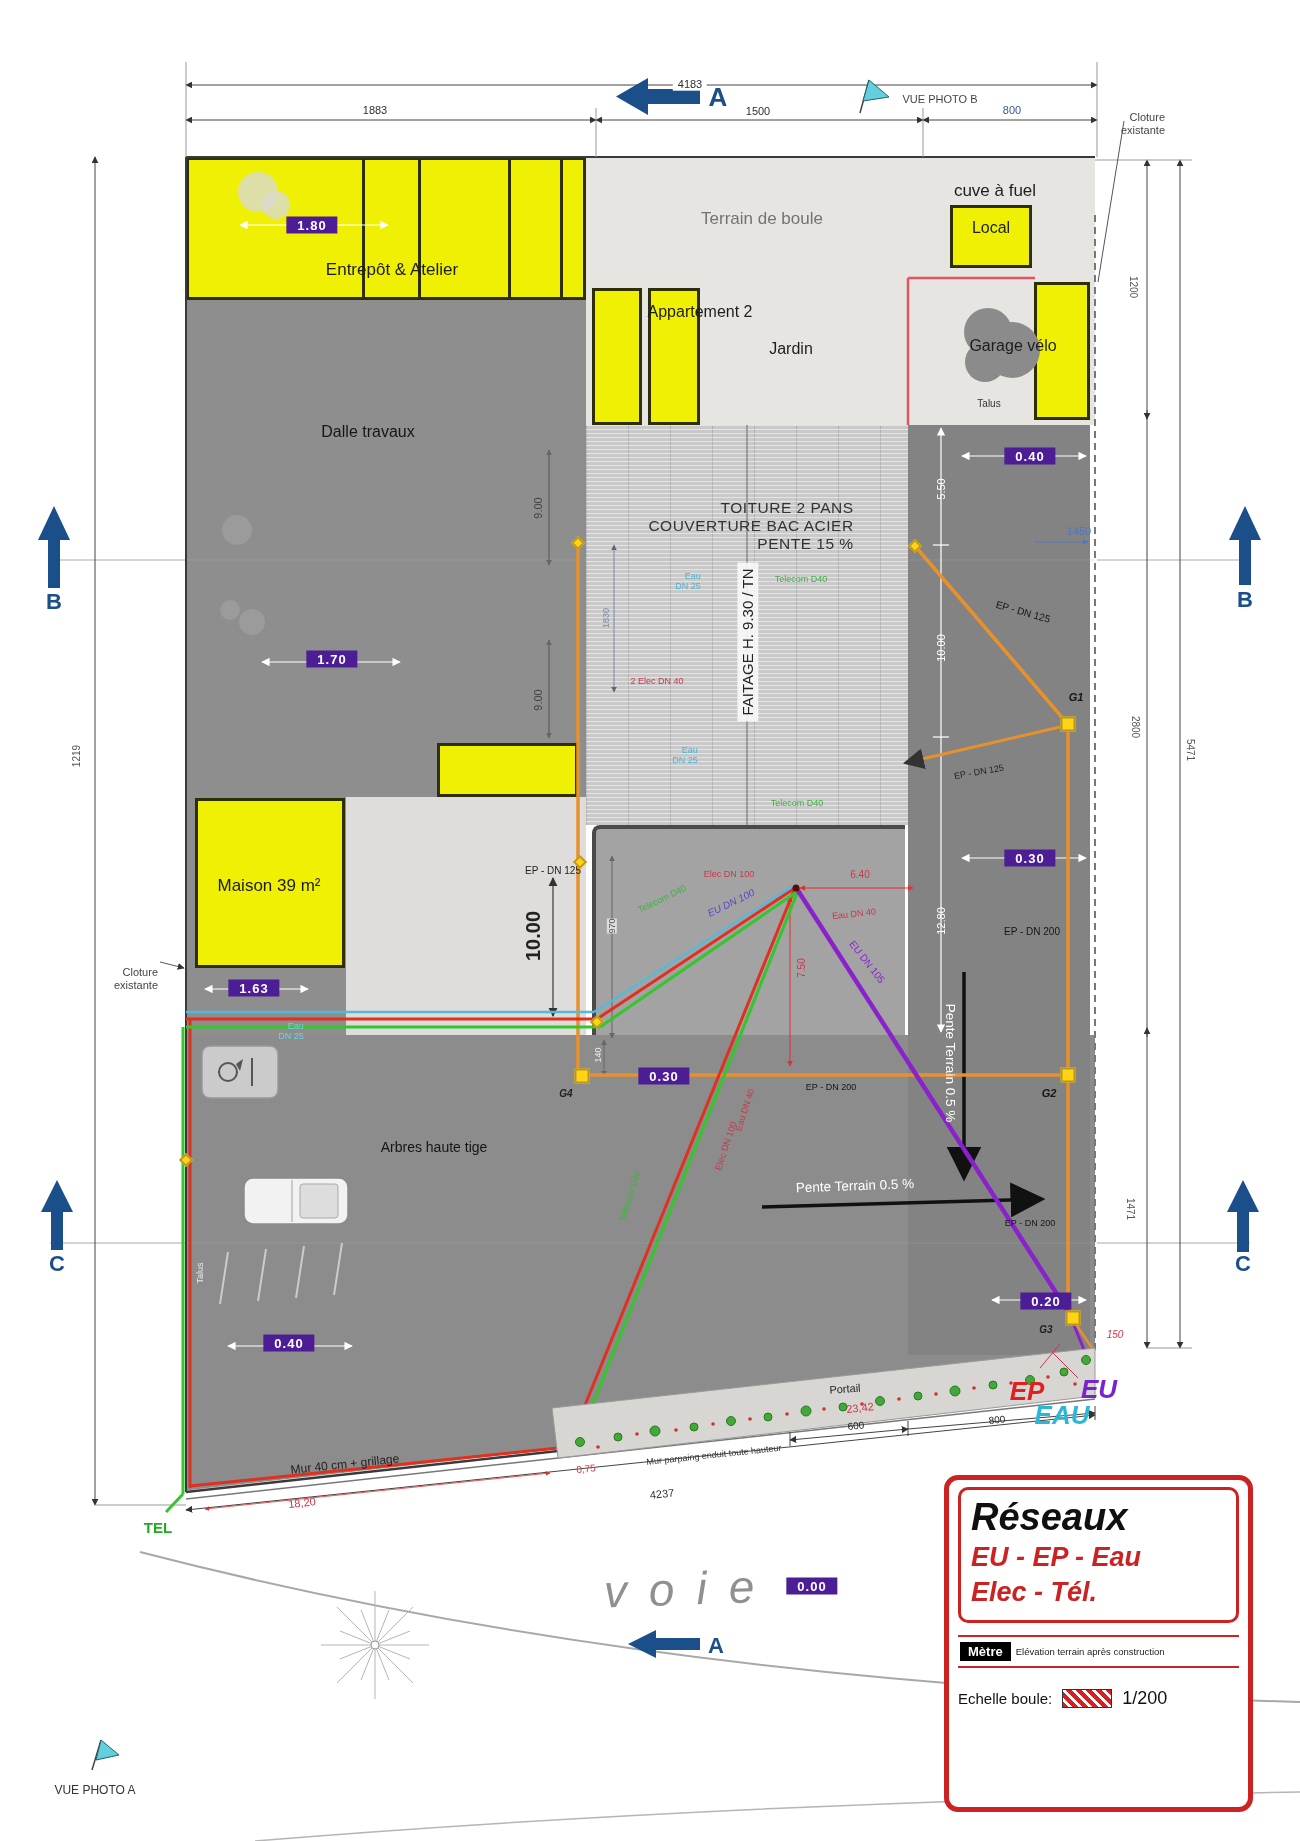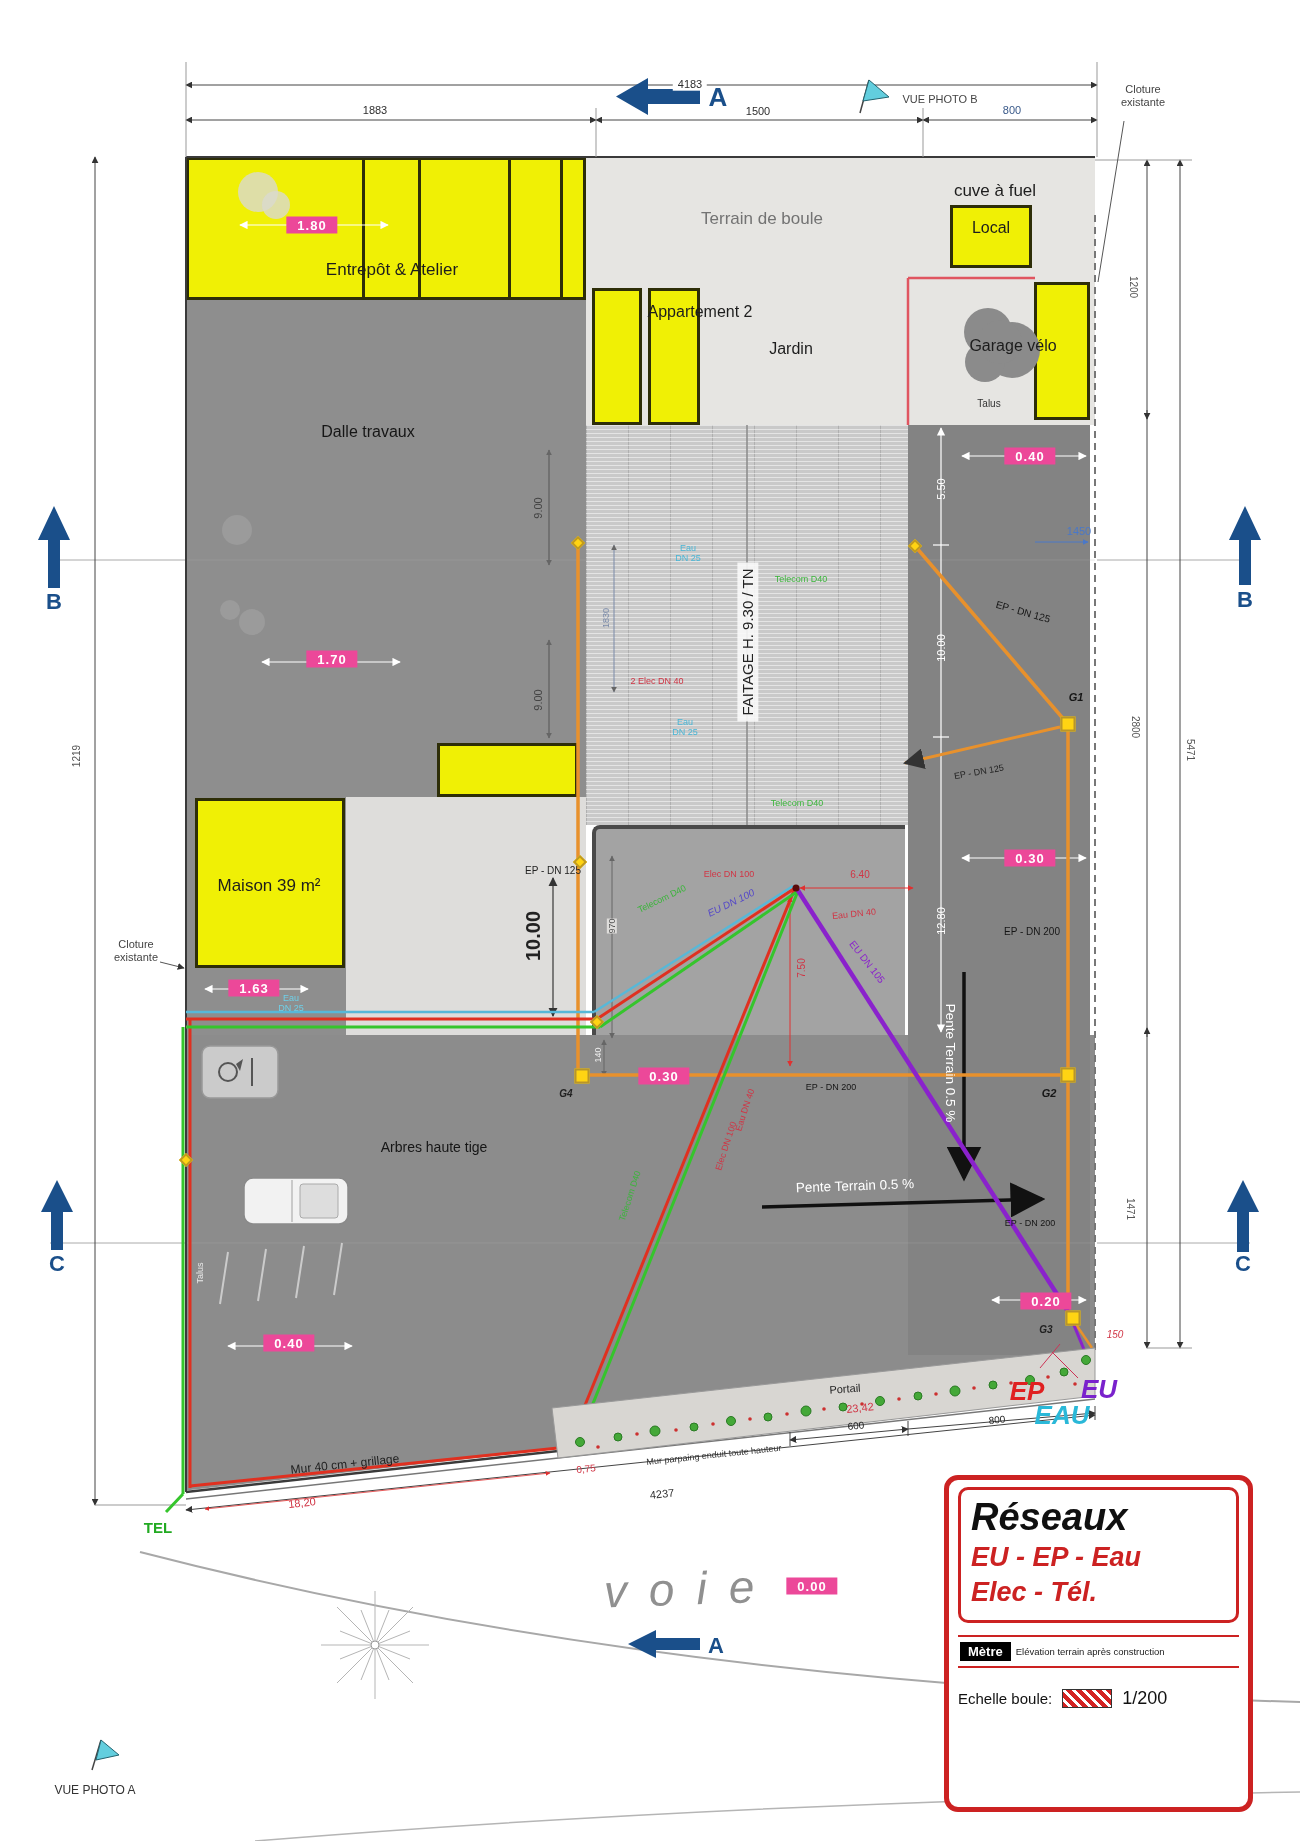--- a/index.html
+++ b/index.html
@@ -2,22 +2,22 @@
 <html><head>
 <meta charset="utf-8">
 <style>
   html,body{margin:0;padding:0;background:#fff;}
   .canvas{position:relative;width:1300px;height:1841px;background:#ffffff;overflow:hidden;
           font-family:"Liberation Sans","DejaVu Sans",sans-serif;}
   .zone{position:absolute;}
   .ybox{position:absolute;background:#f0f005;border:3px solid #2e2e08;box-sizing:border-box;}
   .ydiv{position:absolute;top:0;bottom:0;width:3px;background:#2e2e08;}
   .lbl{position:absolute;transform:translate(-50%,-50%);white-space:nowrap;font-size:11px;color:#2e2e2e;line-height:1.15;}
-  .pre{white-space:pre-line;text-align:center;}
-  .badge{position:absolute;transform:translate(-50%,-50%);background:#ec4899;color:#fff;font-weight:bold;
+  .pre{white-space:pre-line;text-align:right;margin-top:28px;}
+  .badge{position:absolute;transform:translate(-50%,-50%);background:#4c1d95;color:#fff;font-weight:bold;
          font-size:13px;padding:1px 11px;letter-spacing:1px;white-space:nowrap;z-index:6;}
   .node{position:absolute;width:15px;height:15px;background:#ffd413;border:2px solid #b8952a;
         transform:translate(-50%,-50%);box-sizing:border-box;z-index:7;}
   .nodeS{position:absolute;width:10px;height:10px;background:#ffd413;border:2px solid #c09a20;
         transform:translate(-50%,-50%) rotate(45deg);box-sizing:border-box;z-index:7;}
   .gletter{position:absolute;transform:translate(-50%,-50%);font-weight:bold;color:#1a4f8a;}
   svg.overlay{position:absolute;left:0;top:0;pointer-events:none;}
   .roofhatch{background:#c9c9c9;
     background-image:repeating-linear-gradient(180deg,rgba(255,255,255,.5) 0 1px,rgba(0,0,0,0) 1px 4px),
                      repeating-linear-gradient(90deg,rgba(110,110,110,.28) 0 1px,rgba(0,0,0,0) 1px 42px);}
@@ -344,20 +344,23 @@
   <span class="lbl" style="left:700px;top:312px;font-size:16px;color:#1d1d1d;">Appartement 2</span>
   <span class="lbl" style="left:791px;top:349px;font-size:16px;color:#1d1d1d;">Jardin</span>
   <span class="lbl" style="left:1013px;top:346px;font-size:16px;color:#1d1d1d;">Garage vélo</span>
   <span class="lbl" style="left:989px;top:404px;font-size:10px;color:#333;">Talus</span>
   <span class="lbl" style="left:392px;top:270px;font-size:17px;color:#1d1d1d;">Entrepôt &amp; Atelier</span>
   <span class="lbl" style="left:368px;top:432px;font-size:16px;color:#161616;">Dalle travaux</span>
   <span class="lbl" style="left:269px;top:886px;font-size:17px;color:#1d1d1d;">Maison 39 m²</span>
   <span class="lbl" style="left:434px;top:1147px;font-size:14px;color:#161616;">Arbres haute tige</span>
   <span class="lbl" style="left:200px;top:1273px;font-size:9px;color:#e8e8e8;transform:translate(-50%,-50%) rotate(-90deg);">Talus</span>
 
+  <span class="lbl pre" style="left:751px;top:498px;font-size:15.5px;color:#333;letter-spacing:0.5px;">TOITURE 2 PANS
+COUVERTURE BAC ACIER
+PENTE 15 %</span>
   <span class="lbl" style="left:748px;top:642px;font-size:15px;color:#222;background:rgba(248,248,248,0.9);padding:2px 6px;transform:translate(-50%,-50%) rotate(-90deg);">FAITAGE H. 9.30 / TN</span>
 
   <span class="lbl" style="left:538px;top:508px;color:#444;transform:translate(-50%,-50%) rotate(-90deg);">9.00</span>
   <span class="lbl" style="left:538px;top:700px;color:#444;transform:translate(-50%,-50%) rotate(-90deg);">9.00</span>
   <span class="lbl" style="left:606px;top:618px;font-size:9px;color:#7a8aa8;transform:translate(-50%,-50%) rotate(-90deg);">1830</span>
   <span class="lbl" style="left:657px;top:681px;font-size:9px;color:#d03545;">2 Elec DN 40</span>
   <span class="lbl pre" style="left:688px;top:553px;font-size:9px;color:#49b6d6;">Eau
 DN 25</span>
   <span class="lbl pre" style="left:685px;top:727px;font-size:9px;color:#49b6d6;">Eau
 DN 25</span>

